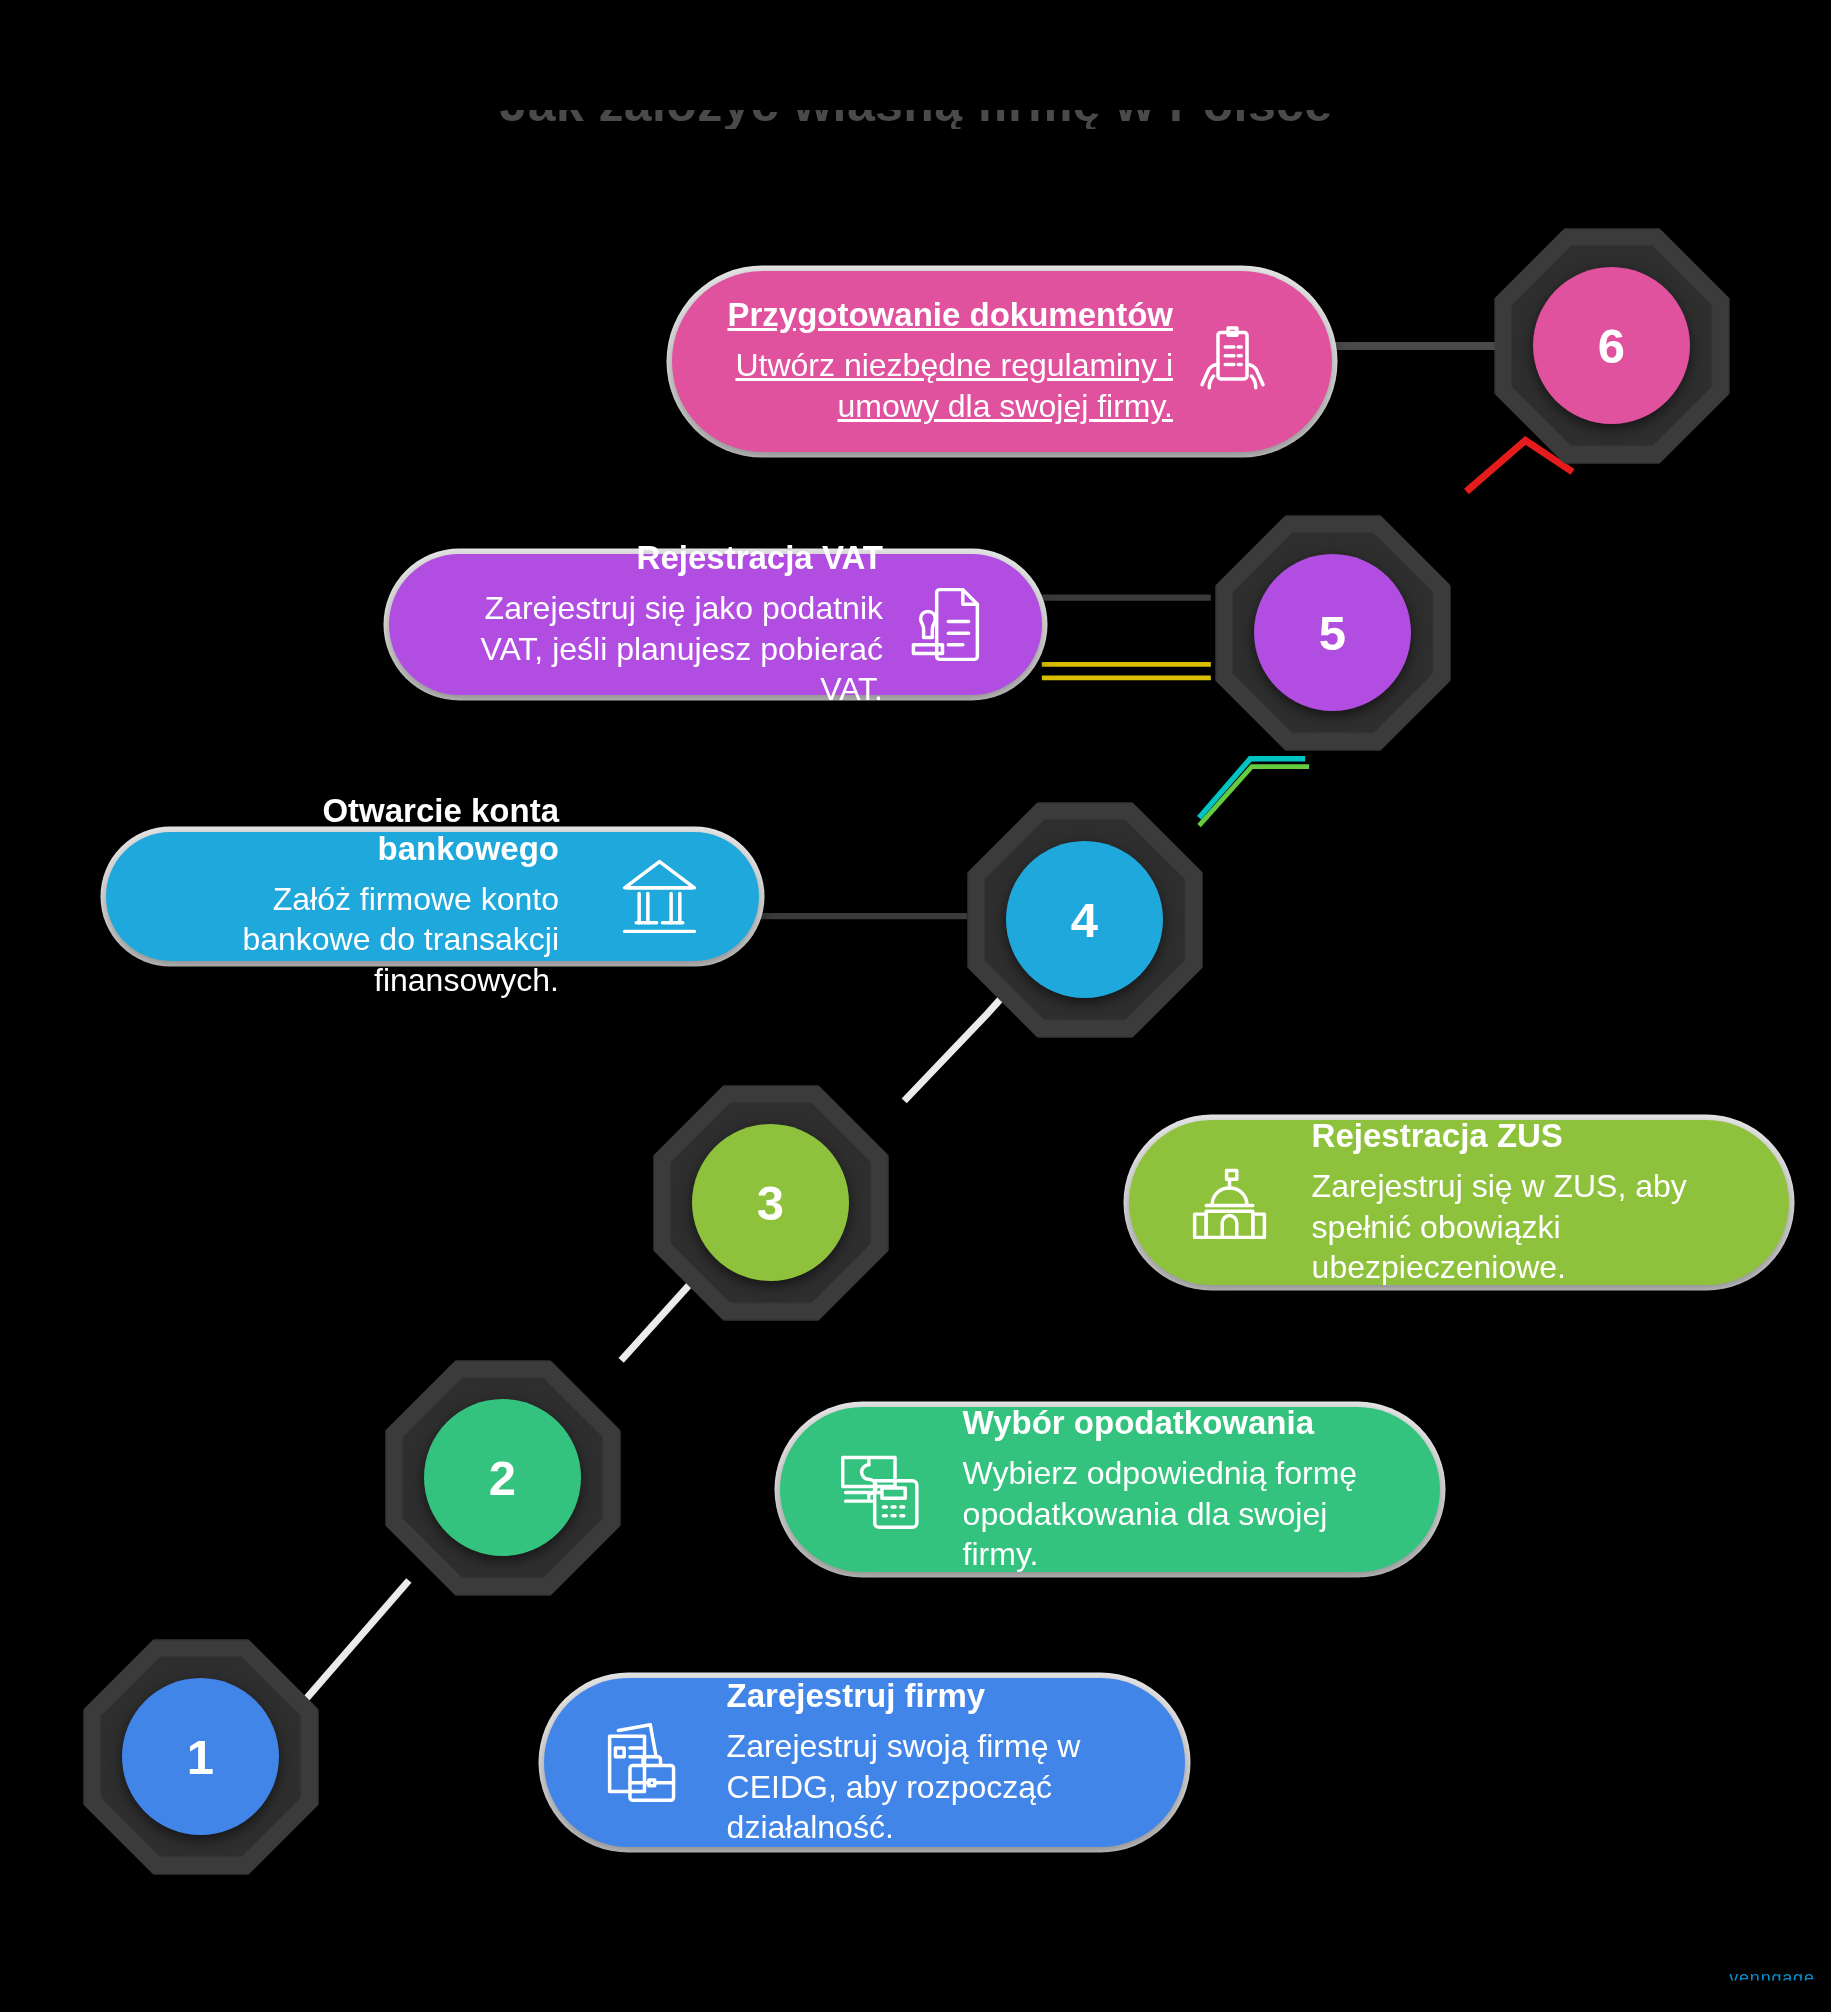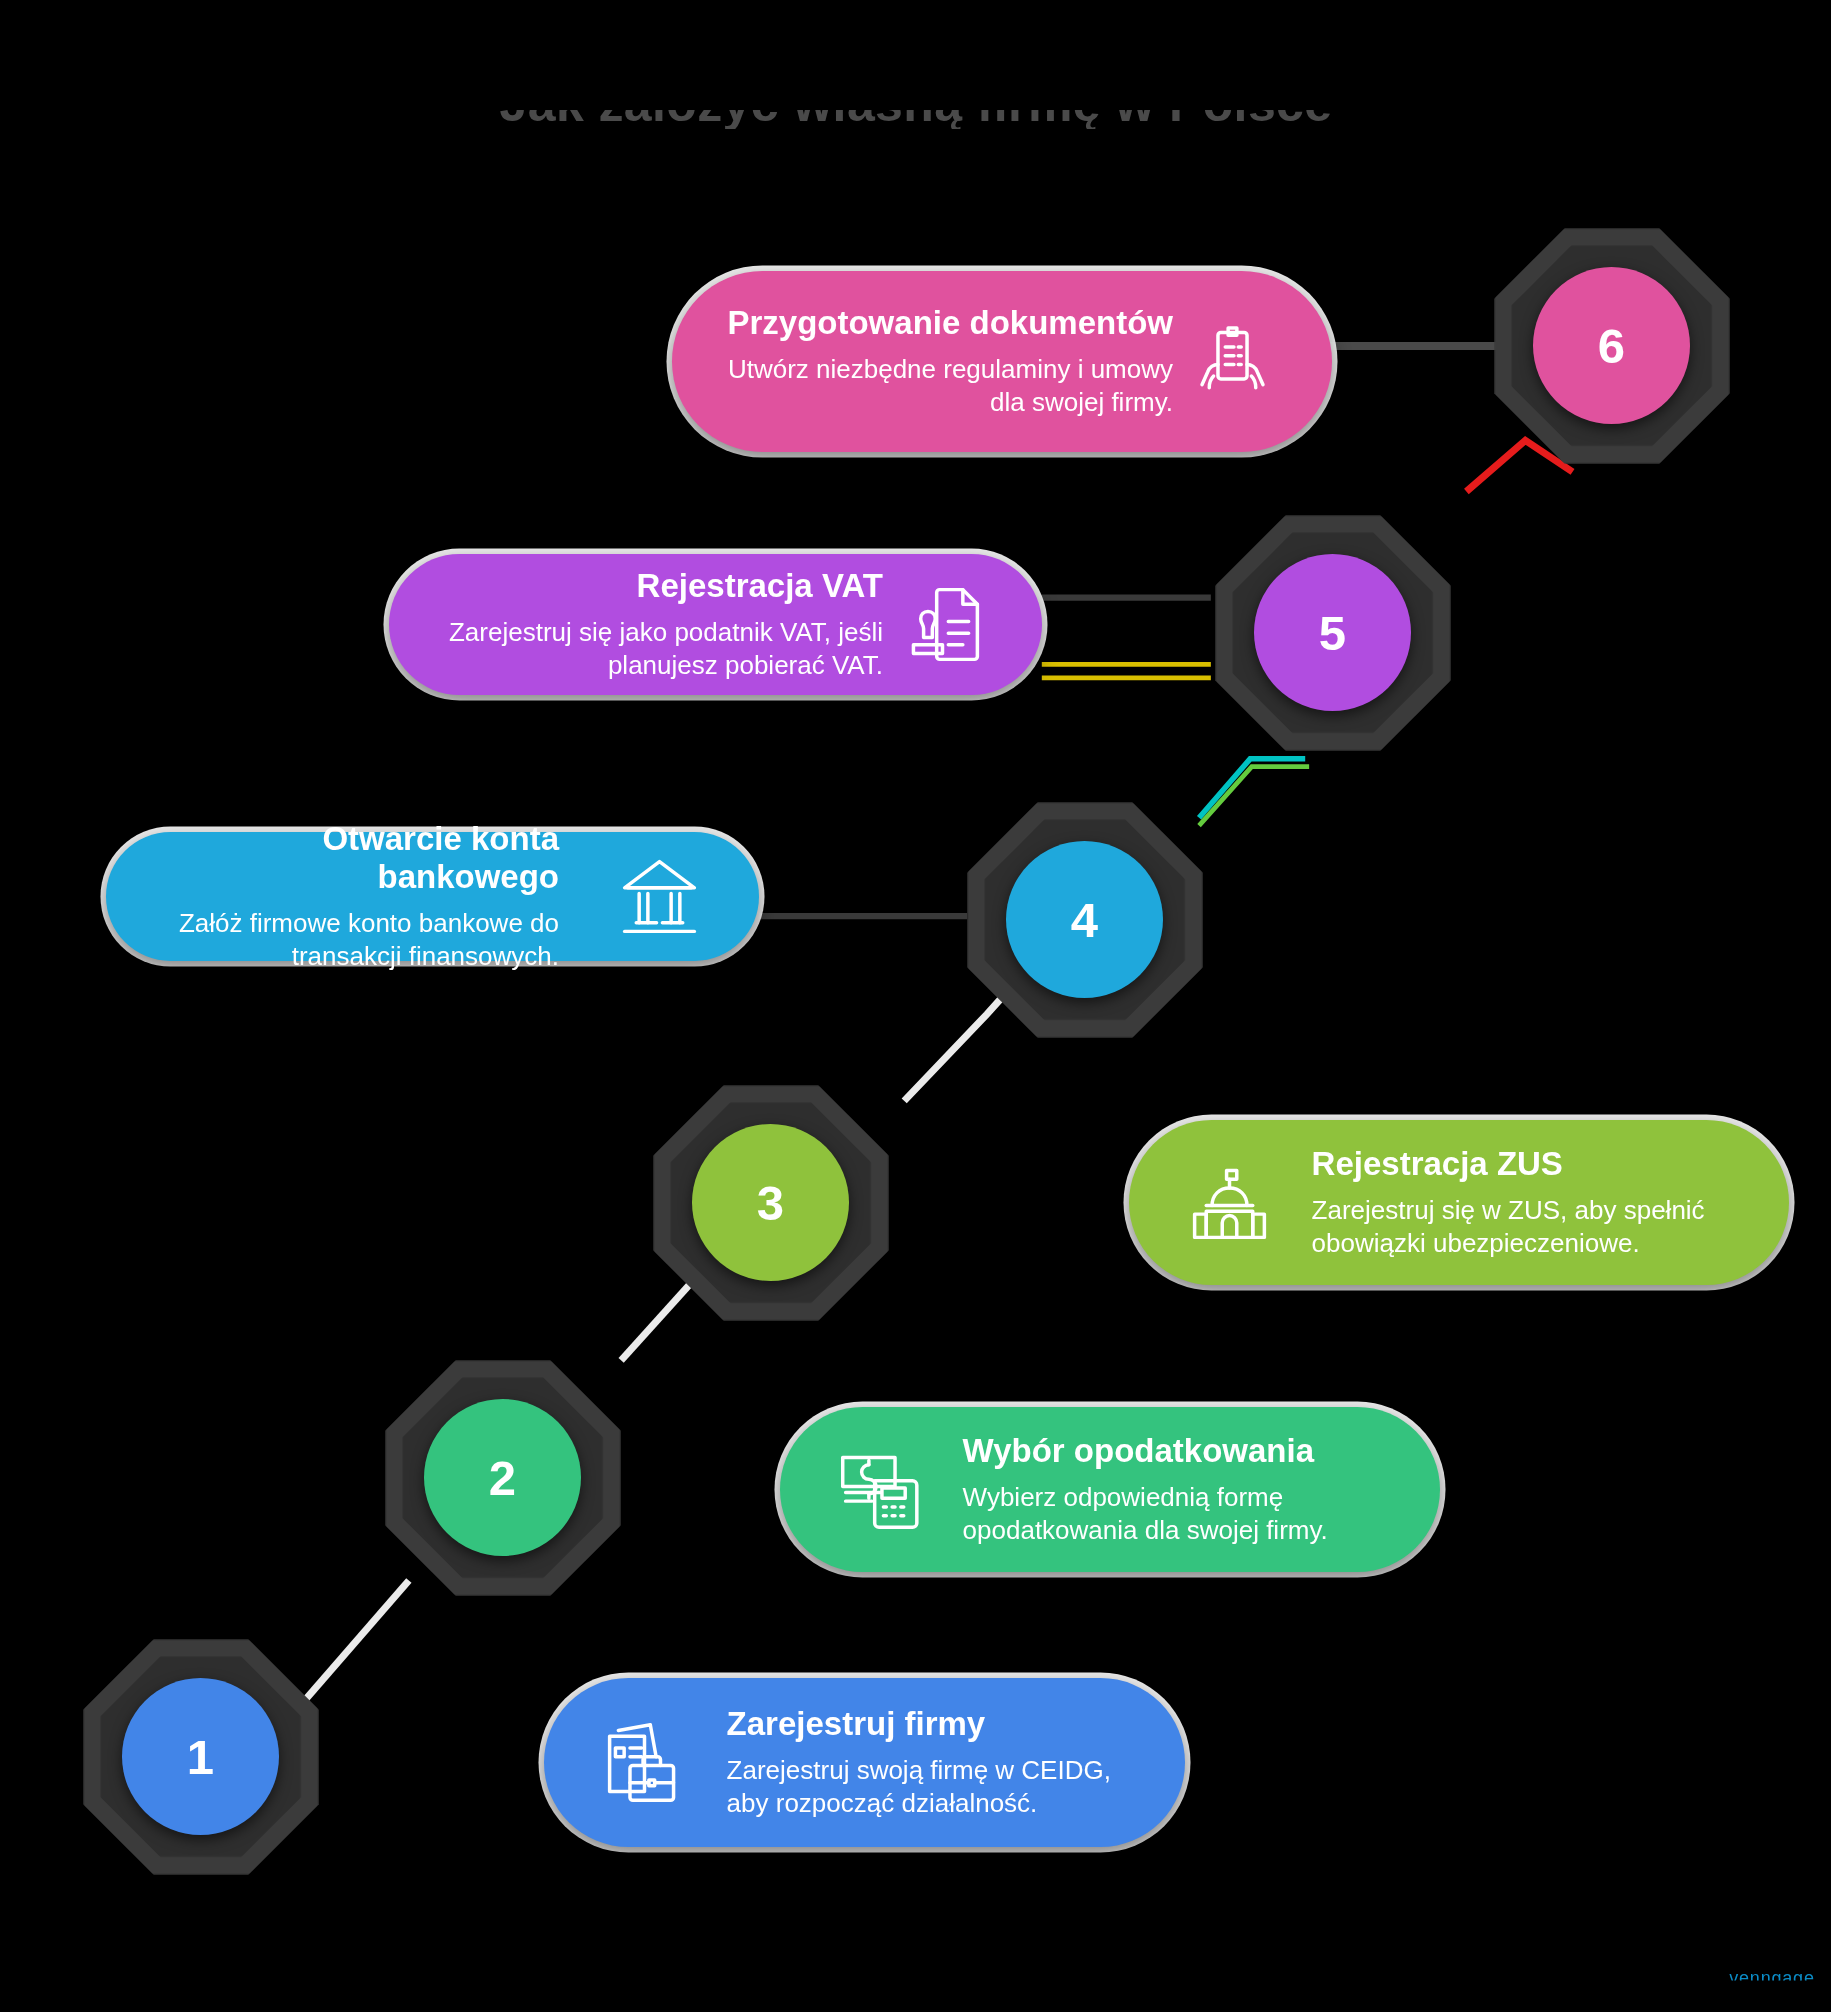--- a/index.html
+++ b/index.html
@@ -50,21 +50,21 @@
     position:absolute;
     border-radius:94px;
     box-shadow:0 7.9px 20.4px rgba(0,0,0,.45), 0 0 0 5.5px rgba(255,255,255,.93);
     display:flex;align-items:center;
     padding:0 41px;
     box-sizing:border-box;
     color:#fff;
   }
   .card .txt{flex:1;display:flex;flex-direction:column;justify-content:center;}
   .card .ttl{font-size:33px;font-weight:bold;line-height:1.15;margin-bottom:11px;}
-  .card .sub{font-size:26px;font-weight:400;line-height:1.28;}
+  .card .sub{font-size:32px;font-weight:400;line-height:1.28;}
   .card .ico{width:118px;flex:0 0 118px;display:flex;align-items:center;justify-content:center;}
   .card .ico svg{width:93px;height:93px;display:block;}
   .card.icon-right .ico{order:2;}
   .card.icon-right .txt{order:1;text-align:right;align-items:flex-end;}
   .card.icon-left  .ico{order:1;margin-right:23.6px;}
   .card.icon-left  .txt{order:2;text-align:left;align-items:flex-start;}
 
   
   #watermark{
     position:absolute;right:17.3px;bottom:23.6px;
@@ -93,21 +93,21 @@
     <path d="M 1325 760 L 1540 760" stroke="#3a3a3a" stroke-width="8" fill="none"></path>
 
     <path d="M 1865 625 L 1940 560 L 2000 600" stroke="#ff1f1f" stroke-width="9" fill="none" opacity=".9"></path>
 
     <path d="M 965 1165 L 1230 1165" stroke="#3a3a3a" stroke-width="8" fill="none"></path>
     <path d="M 1690 440 L 1940 440" stroke="#6a6a6a" stroke-width="10" fill="none" opacity=".7"></path>
   </svg>
 
   <div id="title">Jak założyć własną firmę w Polsce</div>
 
-  <div class="card icon-right" style="left:672px;top:271px;width:660px;height:181px;background:#E0529E;">
+  <div class="card icon-right" style="left:672px;top:271px;width:660px;height:181px;background:#E0529E;text-decoration:underline;">
     <div class="txt">
       <div class="ttl">Przygotowanie dokumentów</div>
       <div class="sub">Utwórz niezbędne regulaminy i umowy dla swojej firmy.</div>
     </div>
     <div class="ico">
       <svg viewBox="0 0 64 64" fill="none" stroke="#fff" stroke-width="2.4" stroke-linecap="round" stroke-linejoin="round">
         <path d="M24 12h16a2 2 0 0 1 2 2v28a2 2 0 0 1-2 2H24a2 2 0 0 1-2-2V14a2 2 0 0 1 2-2z"></path>
         <path d="M29 9h6v5h-6z"></path>
         <path d="M27 22h6M36 22h2M27 28h6M36 28h2M27 34h6M36 34h2"></path>
         <path d="M22 34c-3 0-6 2-7 5l-4 9"></path>

